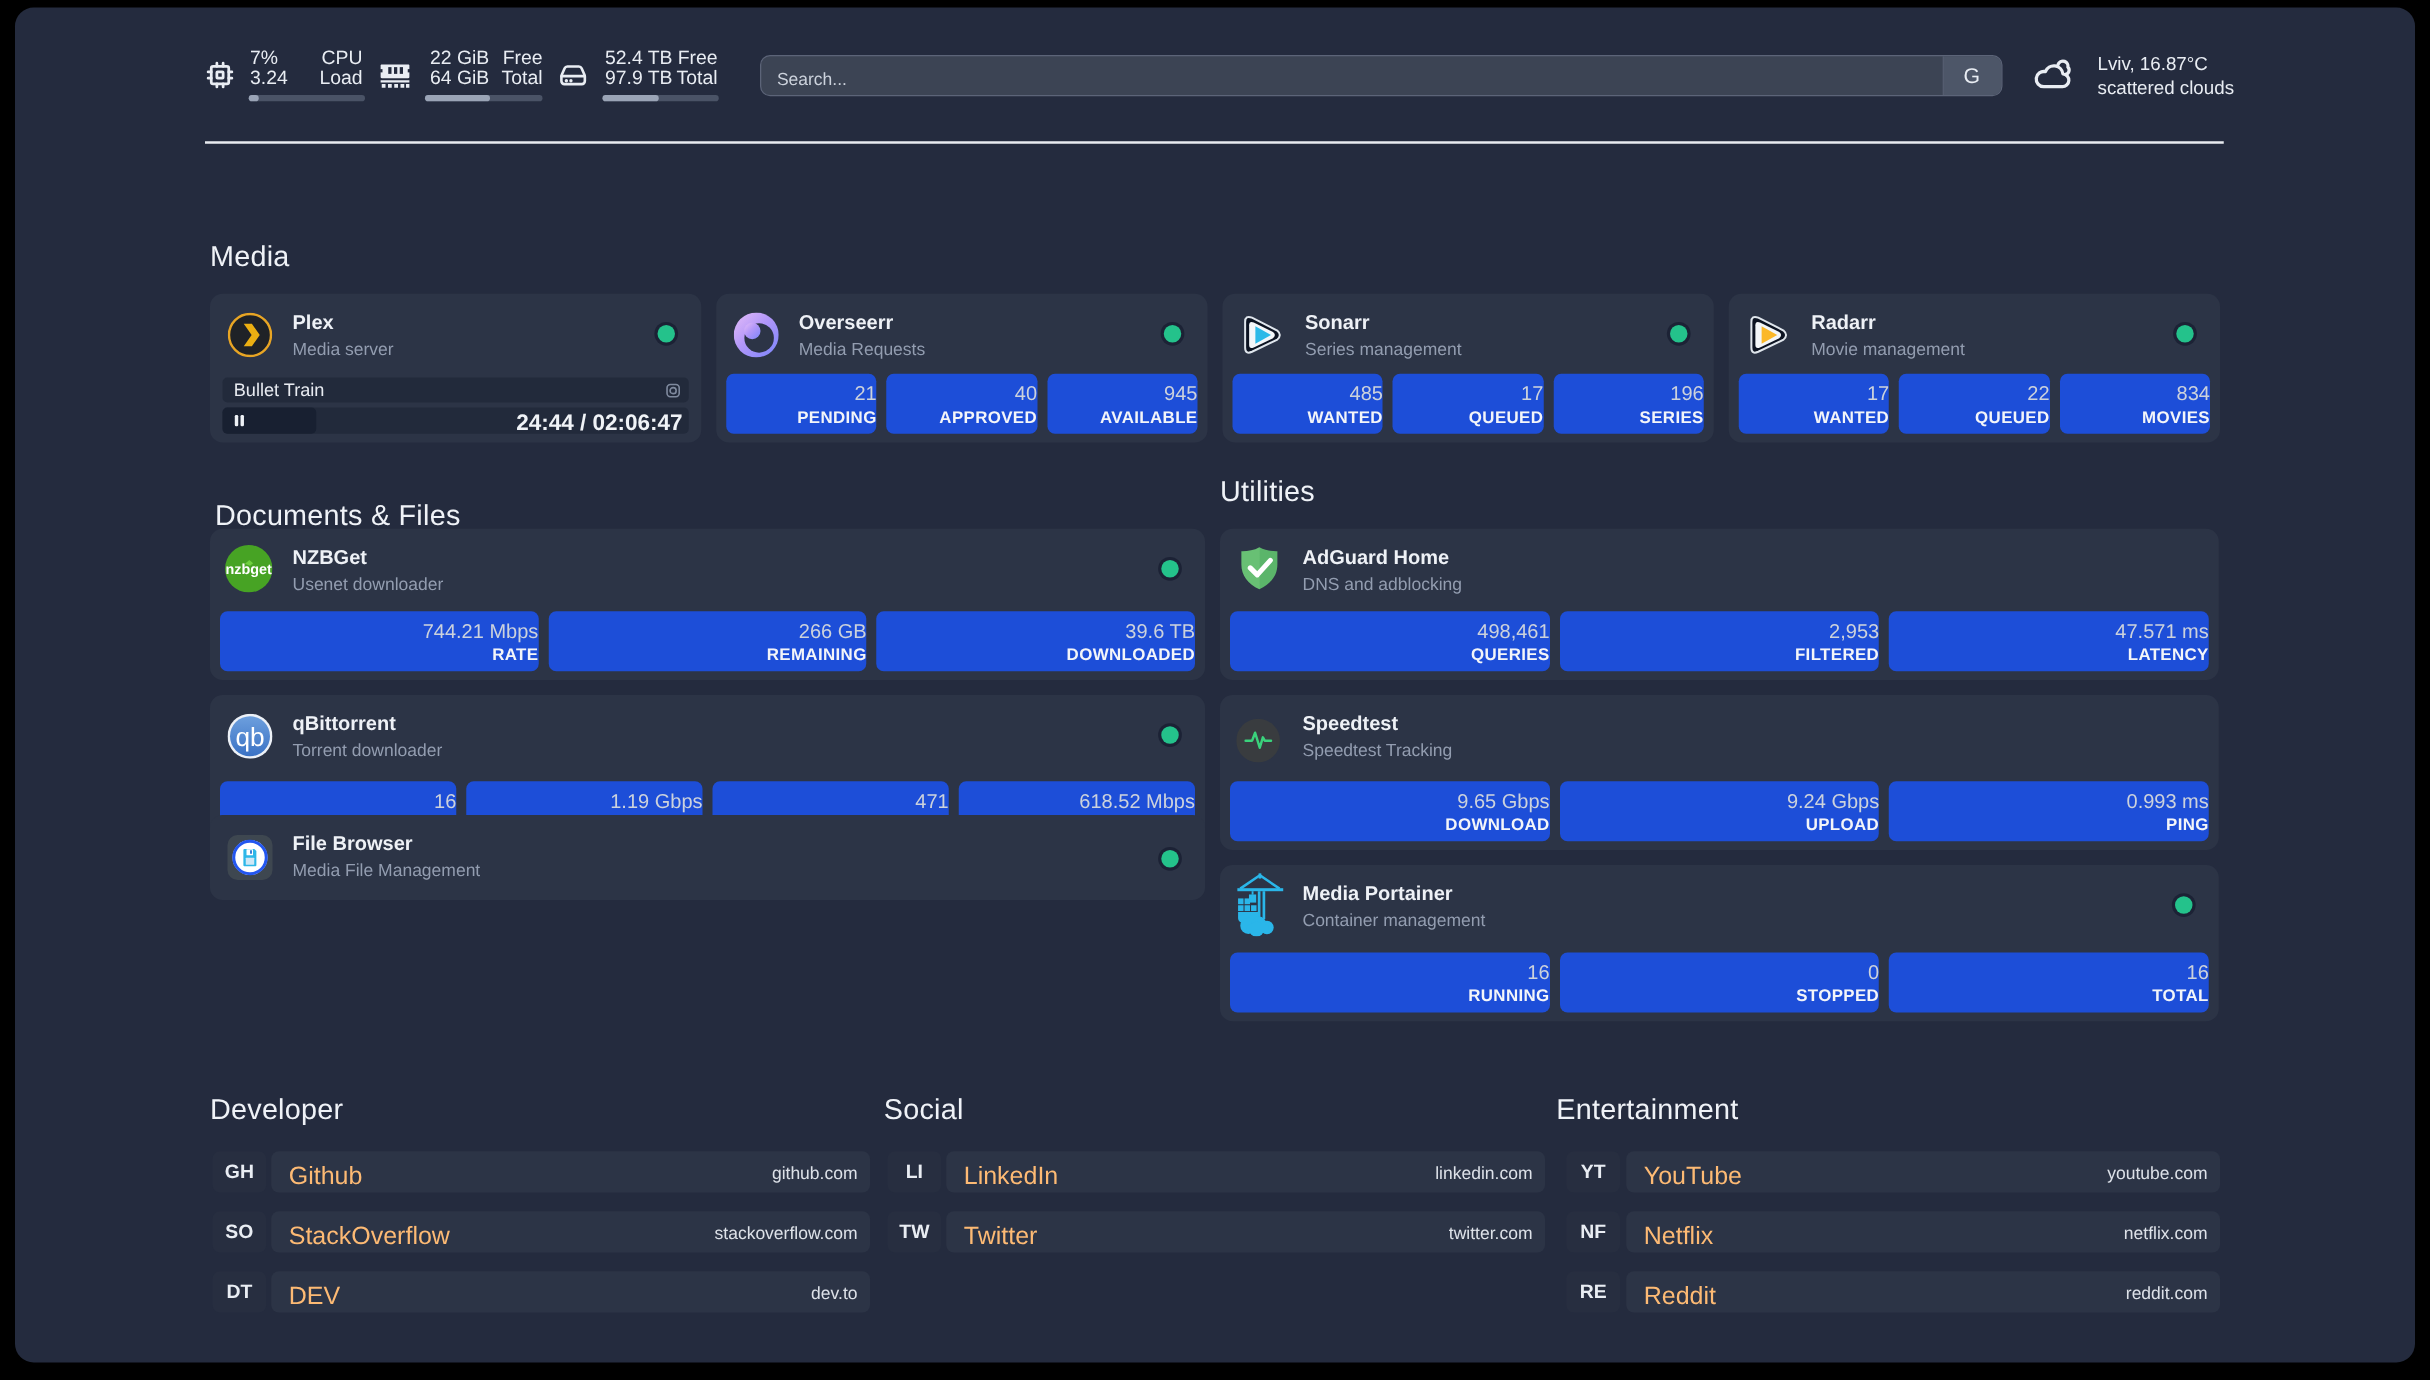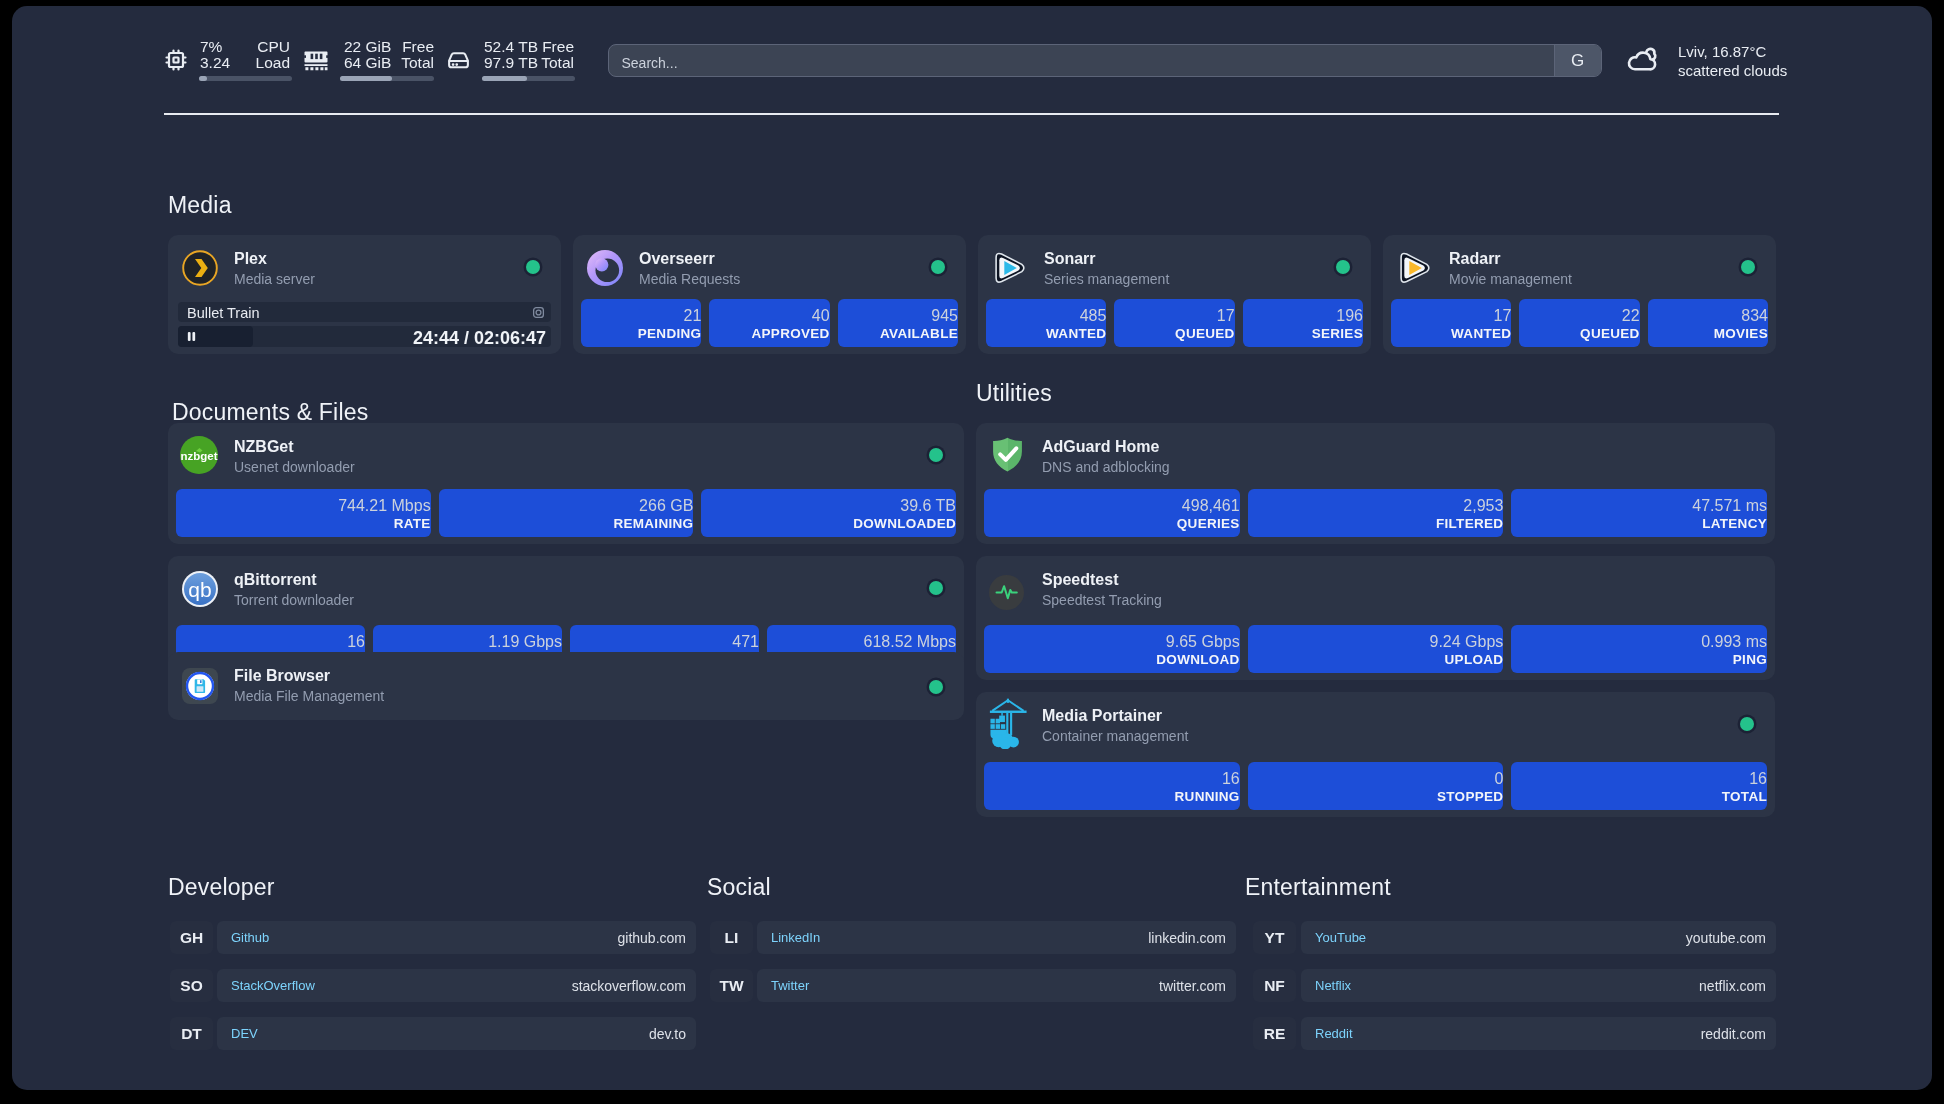--- a/index.html
+++ b/index.html
@@ -35,21 +35,21 @@
 .stat { flex:1; background:#1d4ed8; border-radius:6px; text-align:right; padding-top:7px; }
 .stat .n { font-size:16px; color:#ccd2dc; line-height:19px; }
 .stat .l { font-size:13.5px; font-weight:700; color:#f3f5f9; letter-spacing:0.3px; line-height:17px; }
 
 
 .prow { position:absolute; left:10px; width:373px; background:#222a3b; border-radius:4px; }
 
 
 .chip { position:absolute; width:43px; height:33px; background:#272e40; border-radius:6px; color:#e9edf3; font-size:15.5px; font-weight:600; text-align:center; line-height:33px; }
 .lrow { position:absolute; height:33px; background:#2c3446; border-radius:6px; }
-.lrow .nm { position:absolute; left:14px; top:8.5px; font-size:13px; color:#7dd3fc; }
+.lrow .nm { position:absolute; left:14px; top:8.5px; font-size:20px; color:#fdba74; }
 .lrow .dm { position:absolute; right:10px; top:9px; font-size:14px; color:#dde1e8; }
 </style>
 </head>
 <body>
 <div class="panel"></div>
 <div id="header">
 
   <svg class="hw-icon" style="left:164px; top:48px;" width="24" height="24" viewBox="0 0 24 24" fill="none" stroke="currentColor" stroke-width="2.2" stroke-linecap="round" stroke-linejoin="round">
     <rect x="5" y="5" width="14" height="14" rx="1.5"></rect>
     <rect x="9.5" y="9.5" width="5" height="5" rx="0.5"></rect>

